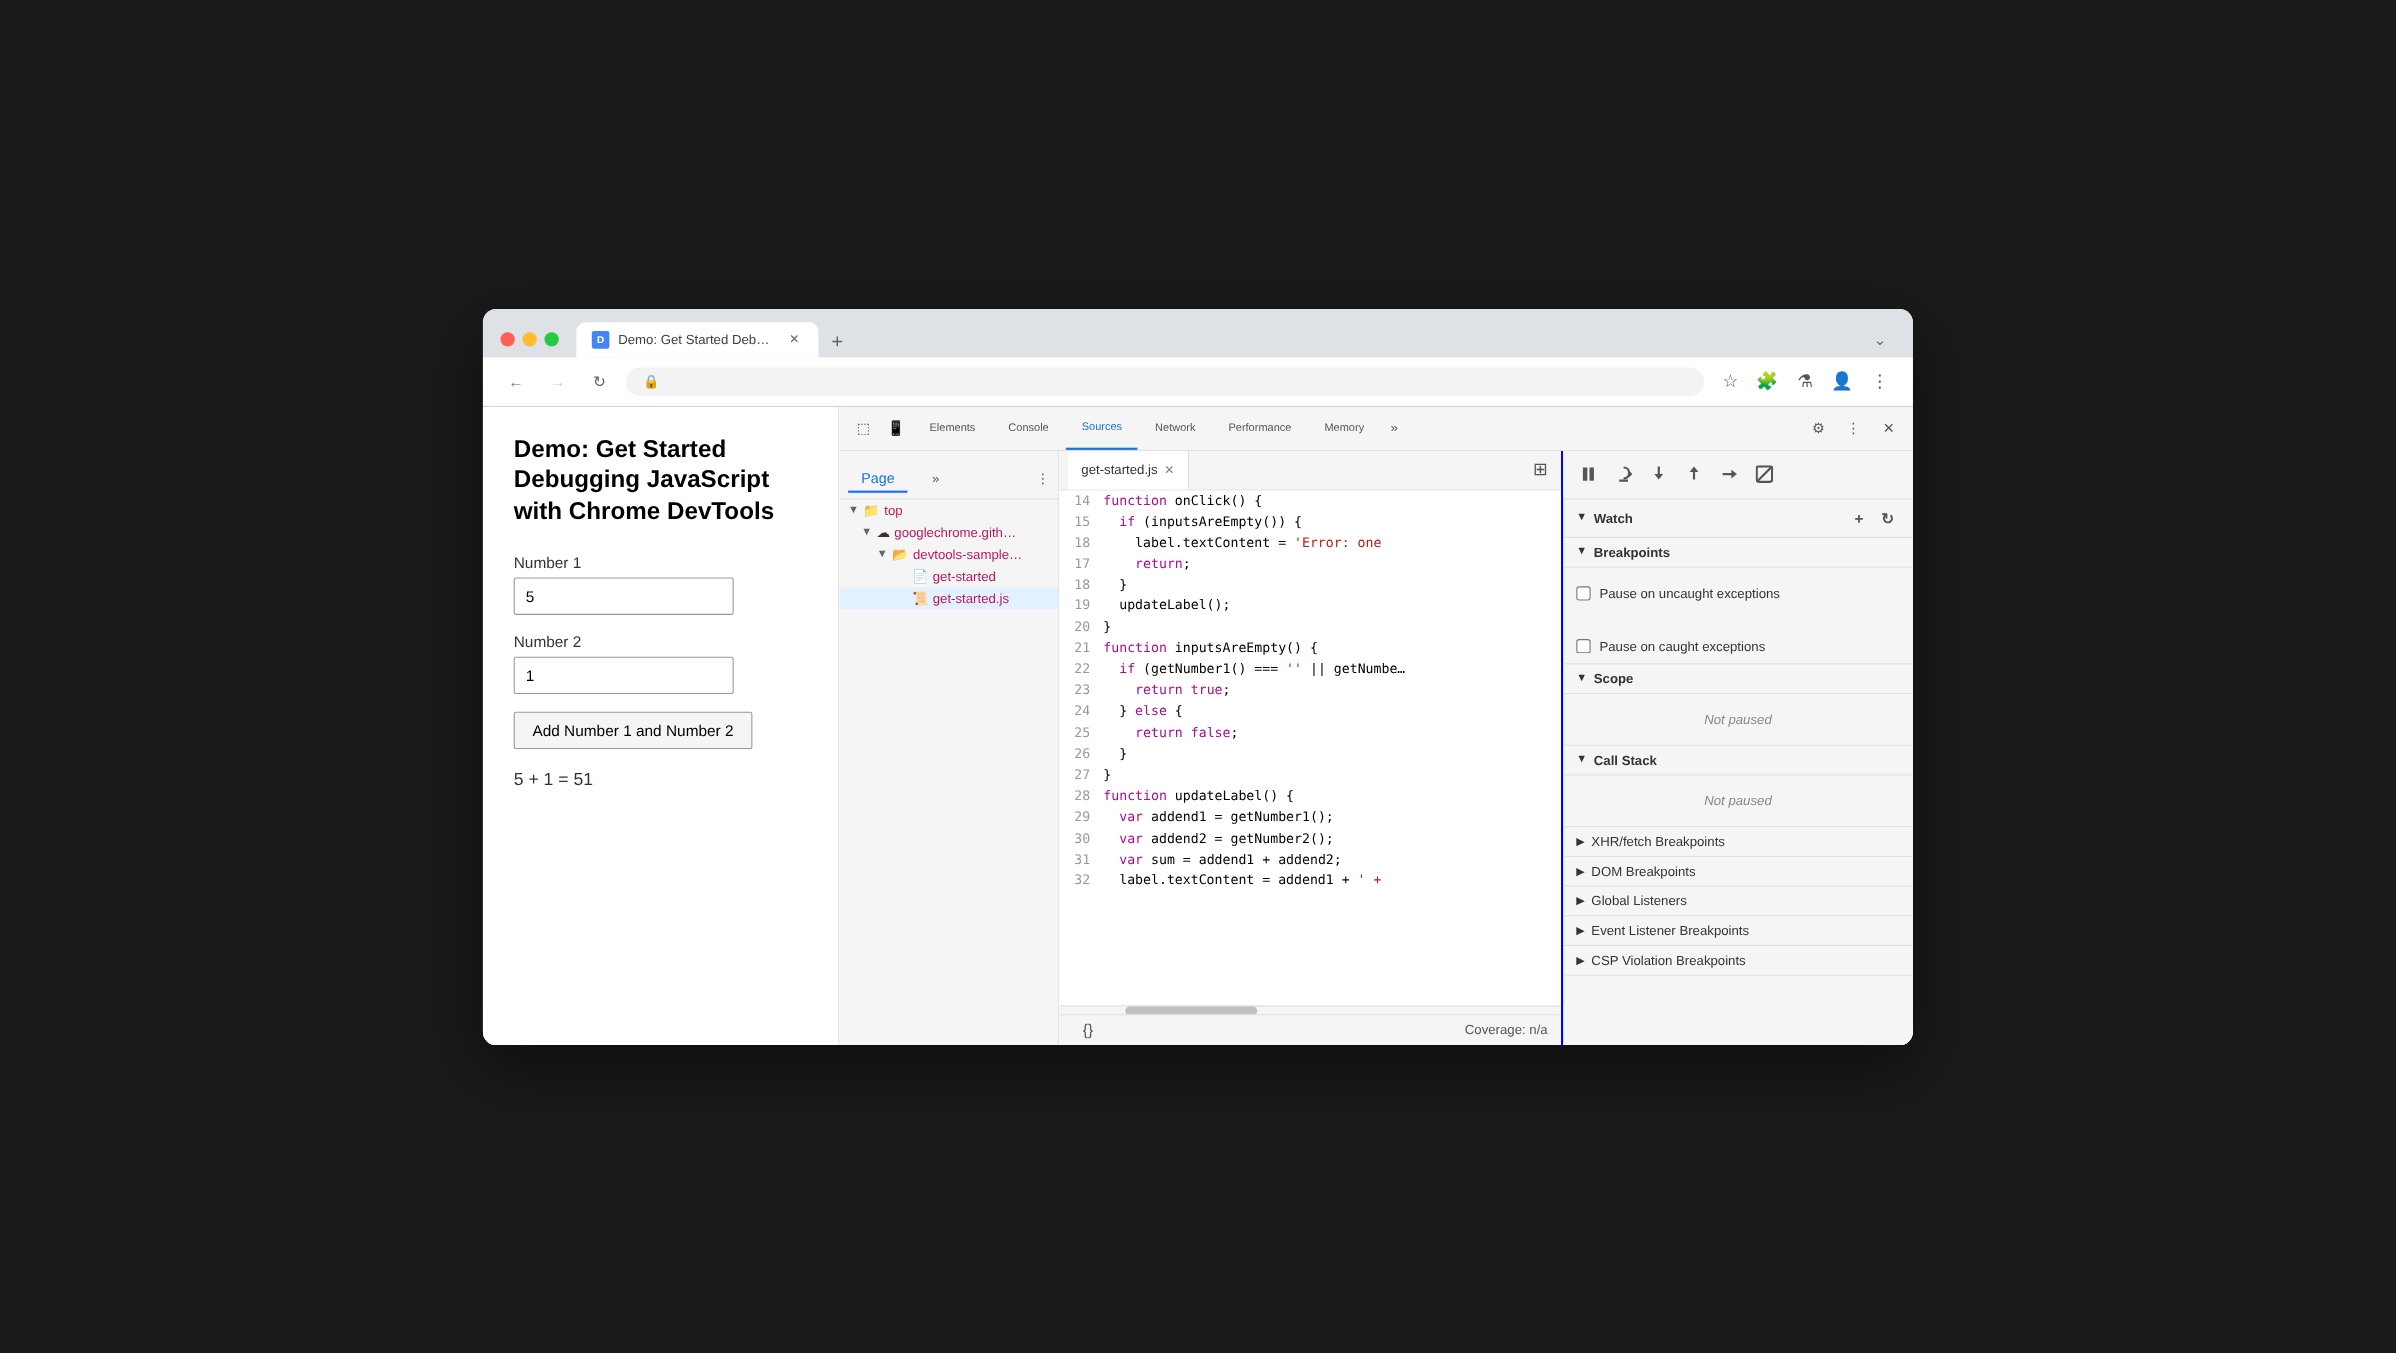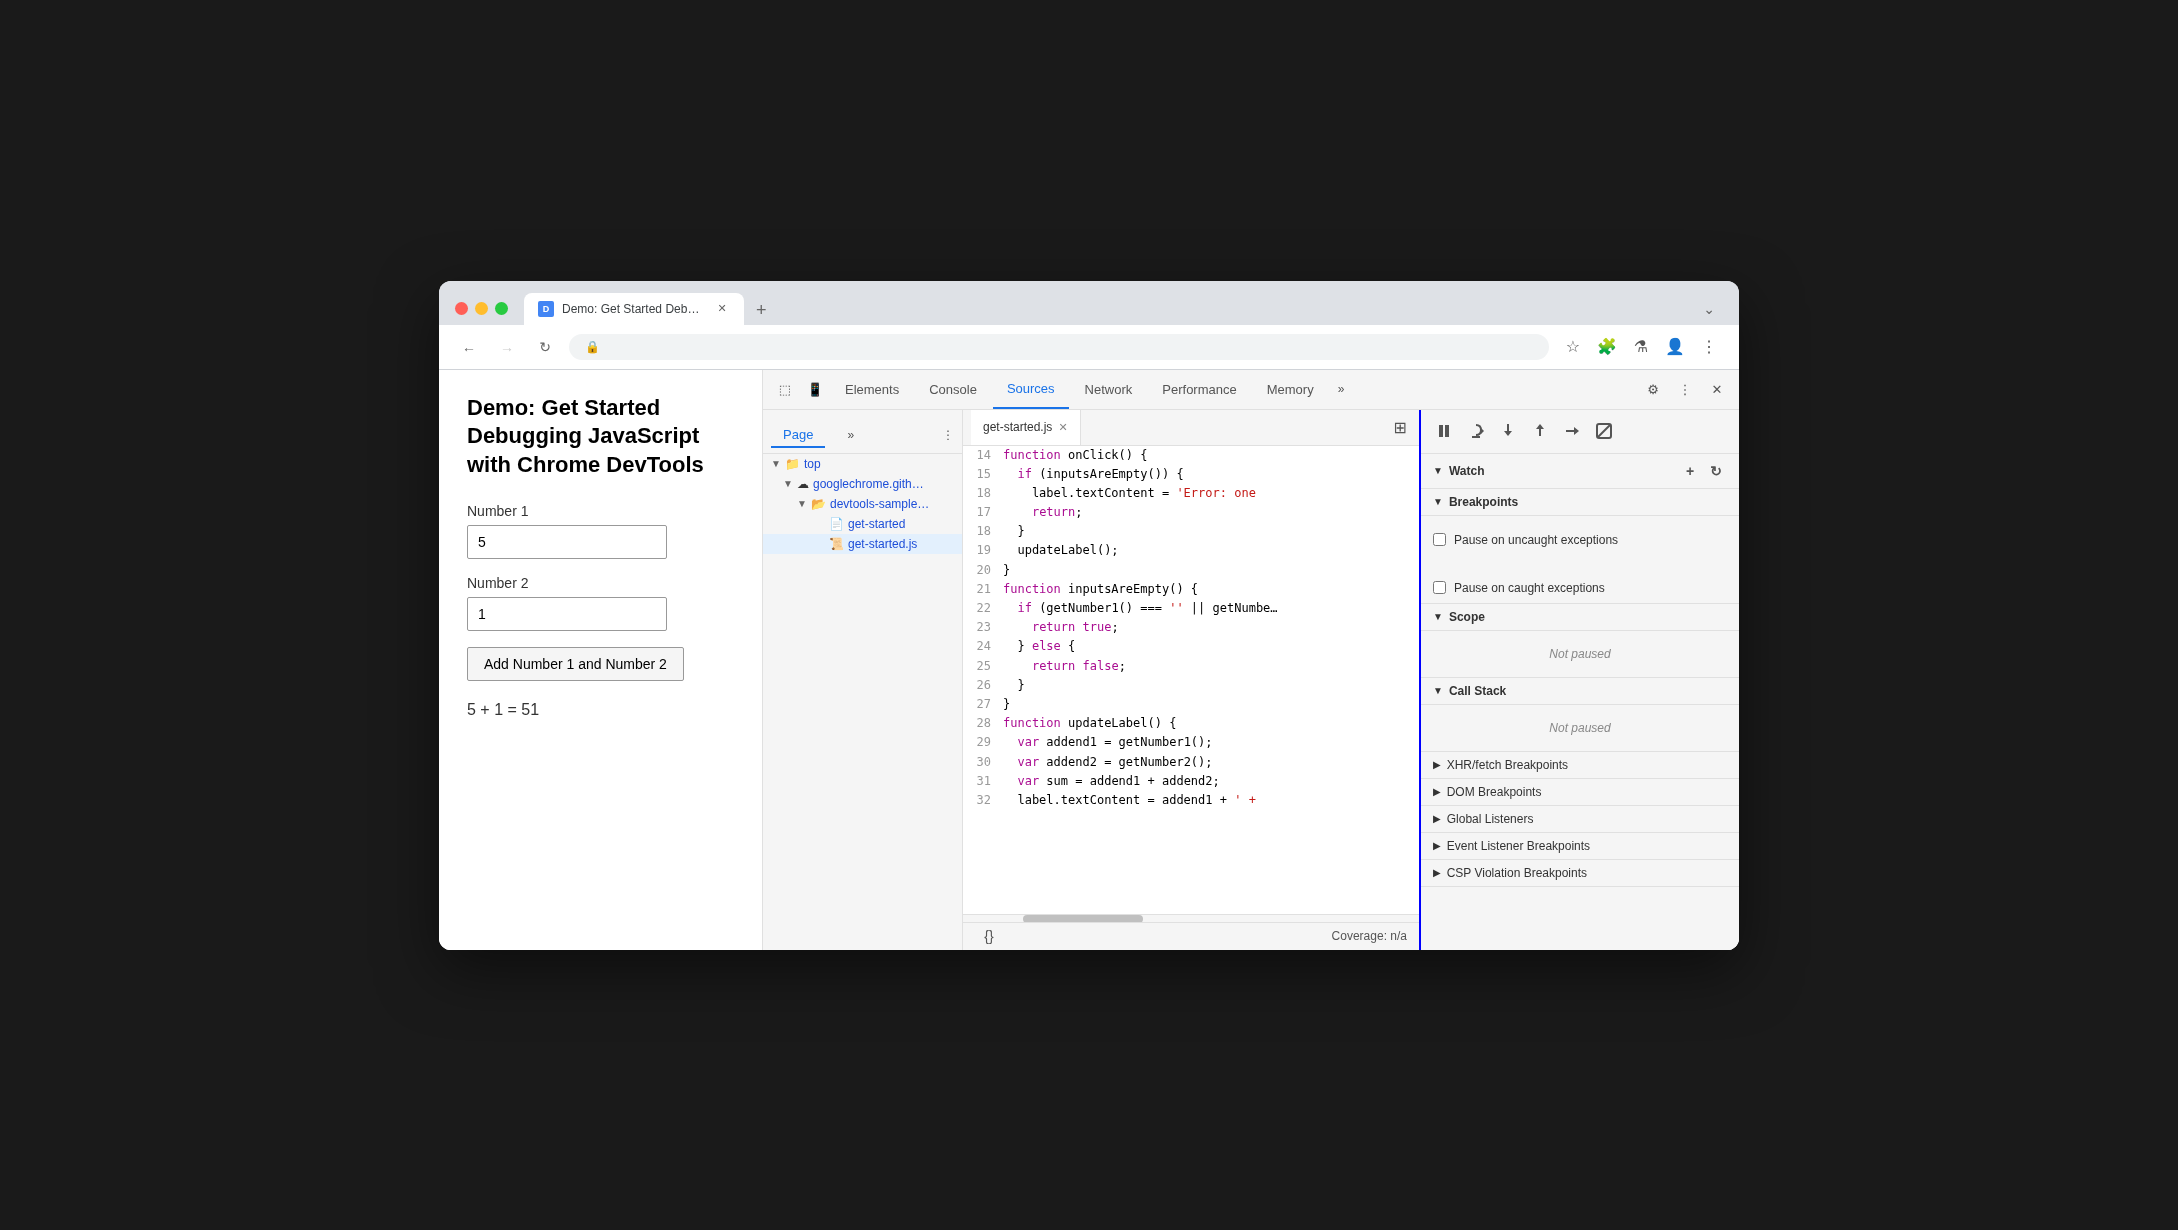--- a/index.html
+++ b/index.html
@@ -249,21 +249,21 @@
       justify-content: center;
       cursor: pointer;
       color: #555;
       font-size: 13px;
     }
     .devtools-tab {
       padding: 0 14px;
       height: 40px;
       border: none;
       background: none;
-      font-size: 13px;
+      font-size: 10px;
       color: #555;
       cursor: pointer;
       display: flex;
       align-items: center;
     }
     .devtools-tab.active {
       color: #1a73e8;
       border-bottom: 2px solid #1a73e8;
     }
     .devtools-tab-more {
@@ -324,21 +324,21 @@
       align-items: center;
       padding: 3px 8px;
       gap: 4px;
       cursor: pointer;
       font-size: 12px;
       color: #333;
     }
     .tree-item.selected { background: #e3f0fd; }
     .tree-arrow { color: #666; font-size: 10px; width: 10px; }
     .tree-icon { font-size: 12px; }
-    .tree-label { font-size: 12px; color: #1d4ed8; }
+    .tree-label { font-size: 12px; color: #be185d; }
     
     .code-editor {
       flex: 1;
       background: white;
       overflow: hidden;
       display: flex;
       flex-direction: column;
       position: relative;
     }
     .code-editor-tabs {

